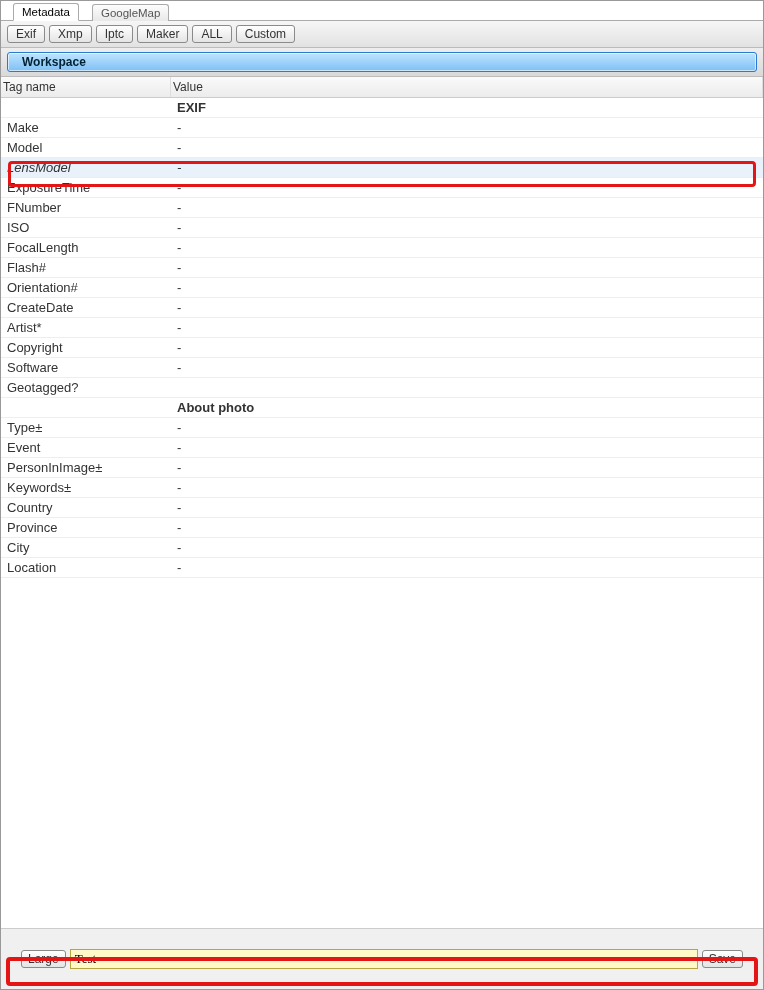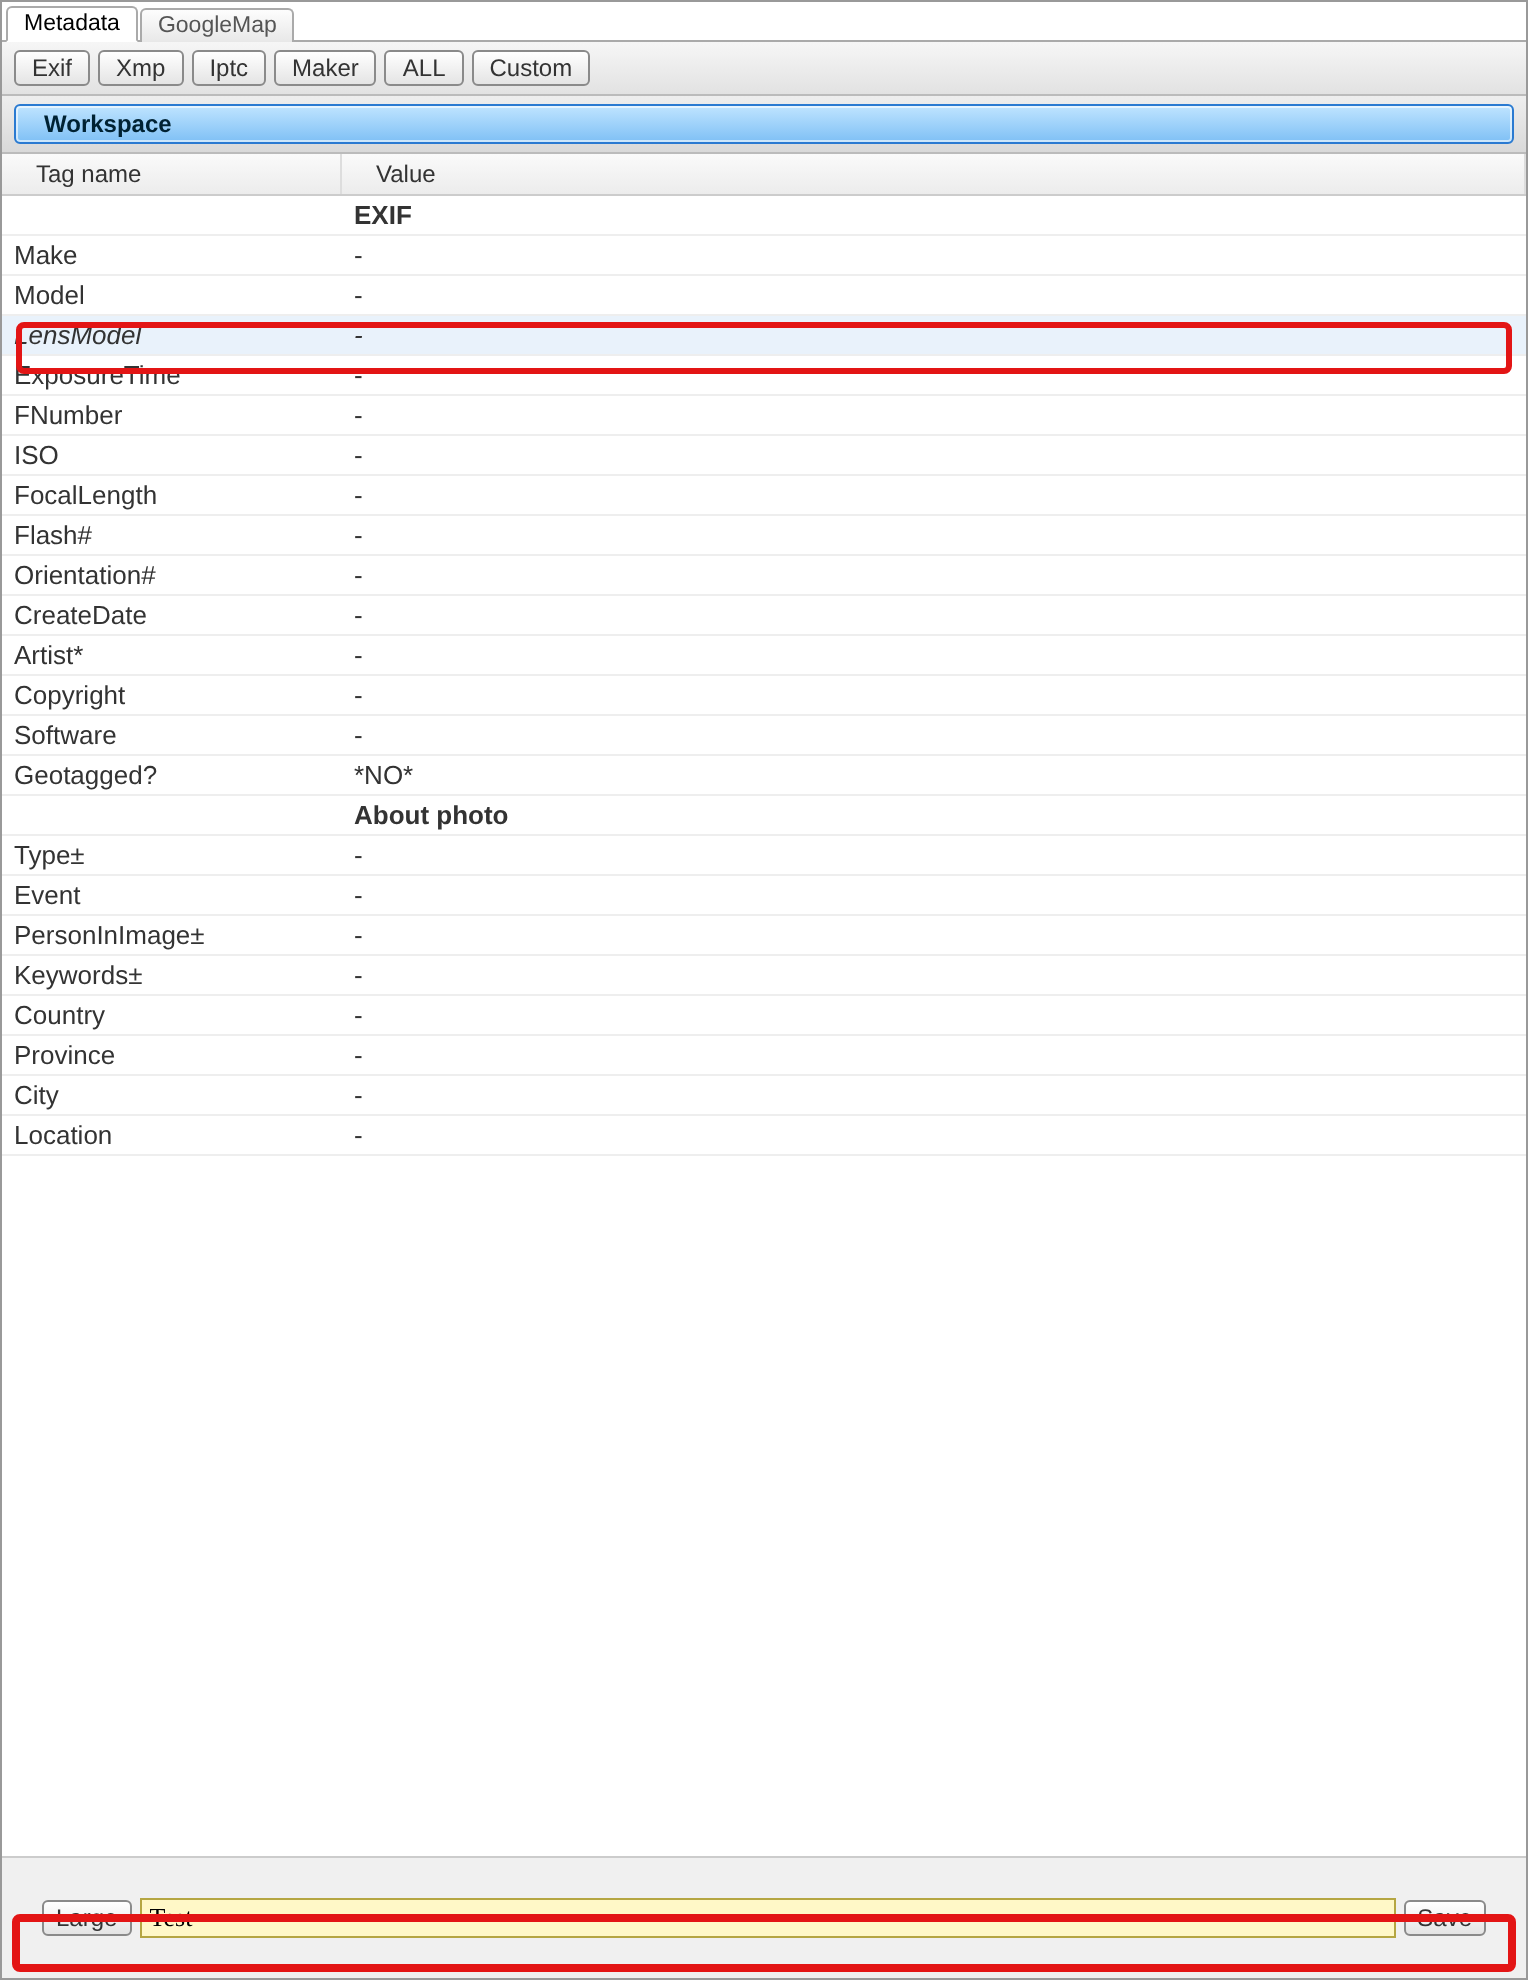--- a/index.html
+++ b/index.html
@@ -1,29 +1,29 @@
 <!DOCTYPE html>
 <html><head>
 <meta charset="utf-8">
 <style>
   * { box-sizing: border-box; }
   html, body { margin:0; padding:0; height:100%; font-family: "Segoe UI", Tahoma, sans-serif; font-size:12.5px; color:#333; }
   .app { width:764px; height:990px; border:1px solid #999; display:flex; flex-direction:column; background:#f0f0f0; position:relative; }
   
-  .tabstrip { display:flex; align-items:flex-end; height:20px; background:#fff; border-bottom:1px solid #aaa; padding:0 2px; gap:0; }
+  .tabstrip { display:flex; align-items:flex-end; height:20px; background:#fff; border-bottom:1px solid #aaa; padding:0 12px; gap:12px; }
   .tab { padding:2px 8px 2px 8px; border:1px solid #aaa; border-bottom:none; border-radius:3px 3px 0 0; background:linear-gradient(#fdfdfd,#e8e8e8); font-size:11.5px; margin-right:1px; position:relative; top:1px; color:#555; cursor:default;}
   .tab.active { background:#fff; color:#000; top:1px; border-bottom:1px solid #fff; }
   
   .toolbar { background:linear-gradient(#f6f6f6,#e2e2e2); border-bottom:1px solid #bbb; padding:4px 6px; display:flex; gap:4px; }
   .toolbar2 { background:linear-gradient(#eeeeee,#d9d9d9); border-bottom:1px solid #bbb; padding:4px 6px; }
   .btn { padding:1px 8px; font-size:12px; border:1px solid #8a8a8a; border-radius:3px; background:linear-gradient(#ffffff,#e4e4e4); cursor:default; }
   .btn.blue { padding:2px 14px; border:1px solid #2a7ad1; background:linear-gradient(#bfe4ff,#7fc0f5); color:#023; font-weight:700; box-shadow: inset 0 0 0 1px rgba(255,255,255,.6); }
   
   .colheads { display:flex; border-bottom:1px solid #ccc; background:linear-gradient(#fafafa,#ececec); font-size:12px; }
-  .colheads > div { padding:3px 17px; border-right:1px solid #ddd; }
+  .colheads > div { padding:3px 2px; border-right:1px solid #ddd; }
   .col-tag { width:170px; }
   .col-val { flex:1; }
   
   .grid { flex:1; overflow:auto; background:#fff; border-top:none; border-bottom:1px solid #ccc;}
   .row { display:flex; border-bottom:1px solid #eee; font-size:13px; }
   .row > .c1 { width:170px; padding:2px 6px; }
   .row > .c2 { flex:1; padding:2px 6px; }
   .row.section .c2 { font-weight:bold; }
   .row.selected { background:#e9f2fb;font-style:italic; }
   
@@ -115,21 +115,20 @@
     <div class="row">
         <div class="c1">Copyright</div>
         <div class="c2">-</div>
       </div>
     <div class="row">
         <div class="c1">Software</div>
         <div class="c2">-</div>
       </div>
     <div class="row">
         <div class="c1">Geotagged?</div>
-        <div class="c2">*NO*</div>
       </div>
 
     <div class="row section">
         <div class="c1"></div>
         <div class="c2">About photo</div>
       </div>
 
     <div class="row">
         <div class="c1">Type±</div>
         <div class="c2">-</div>

